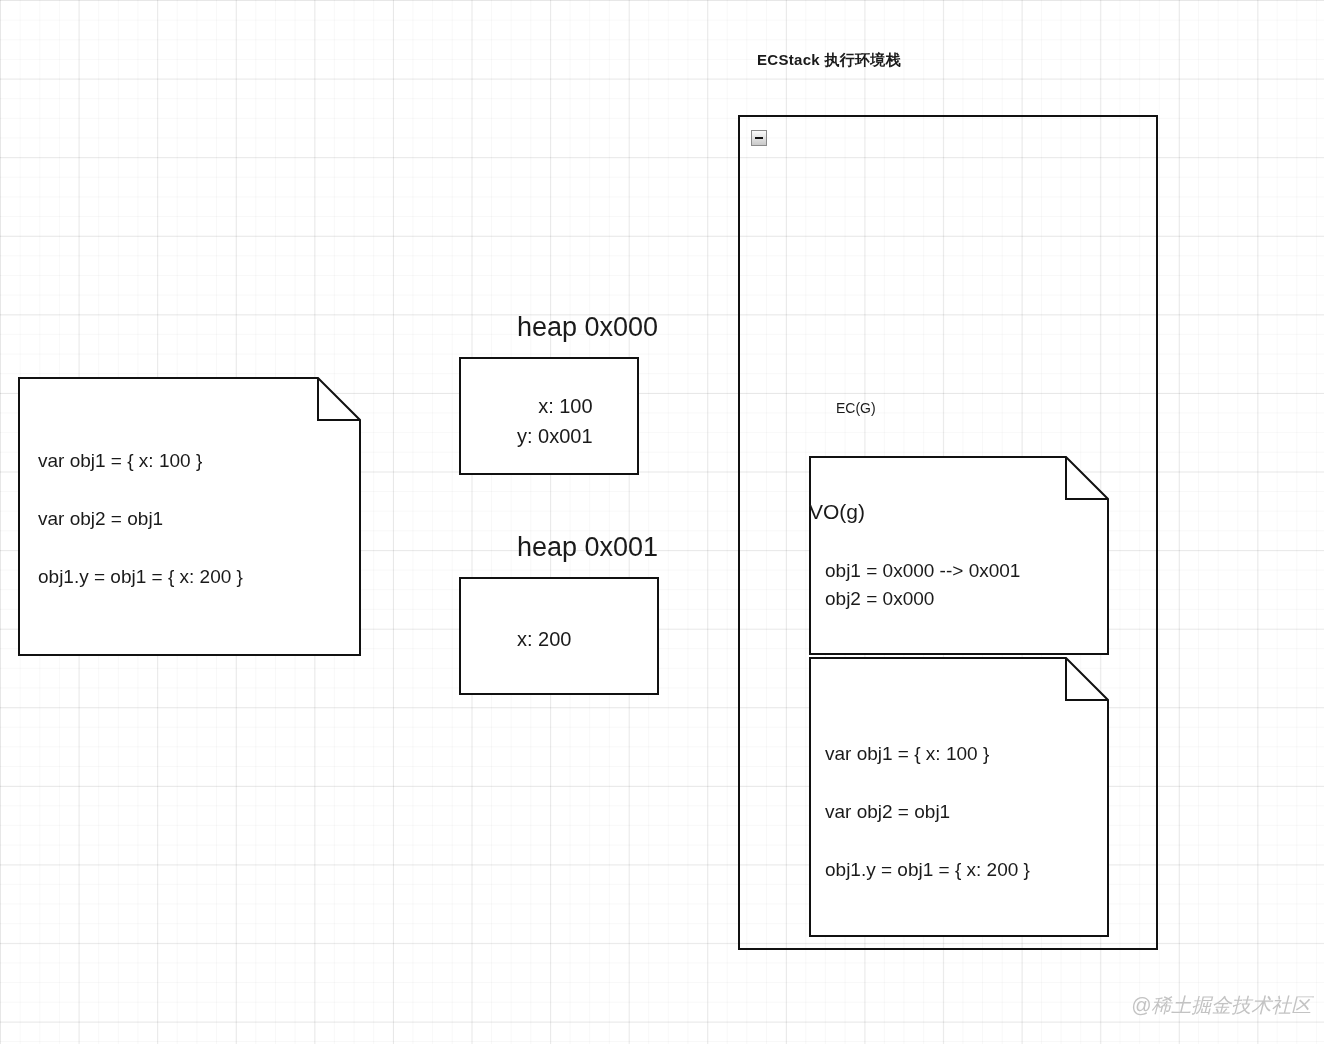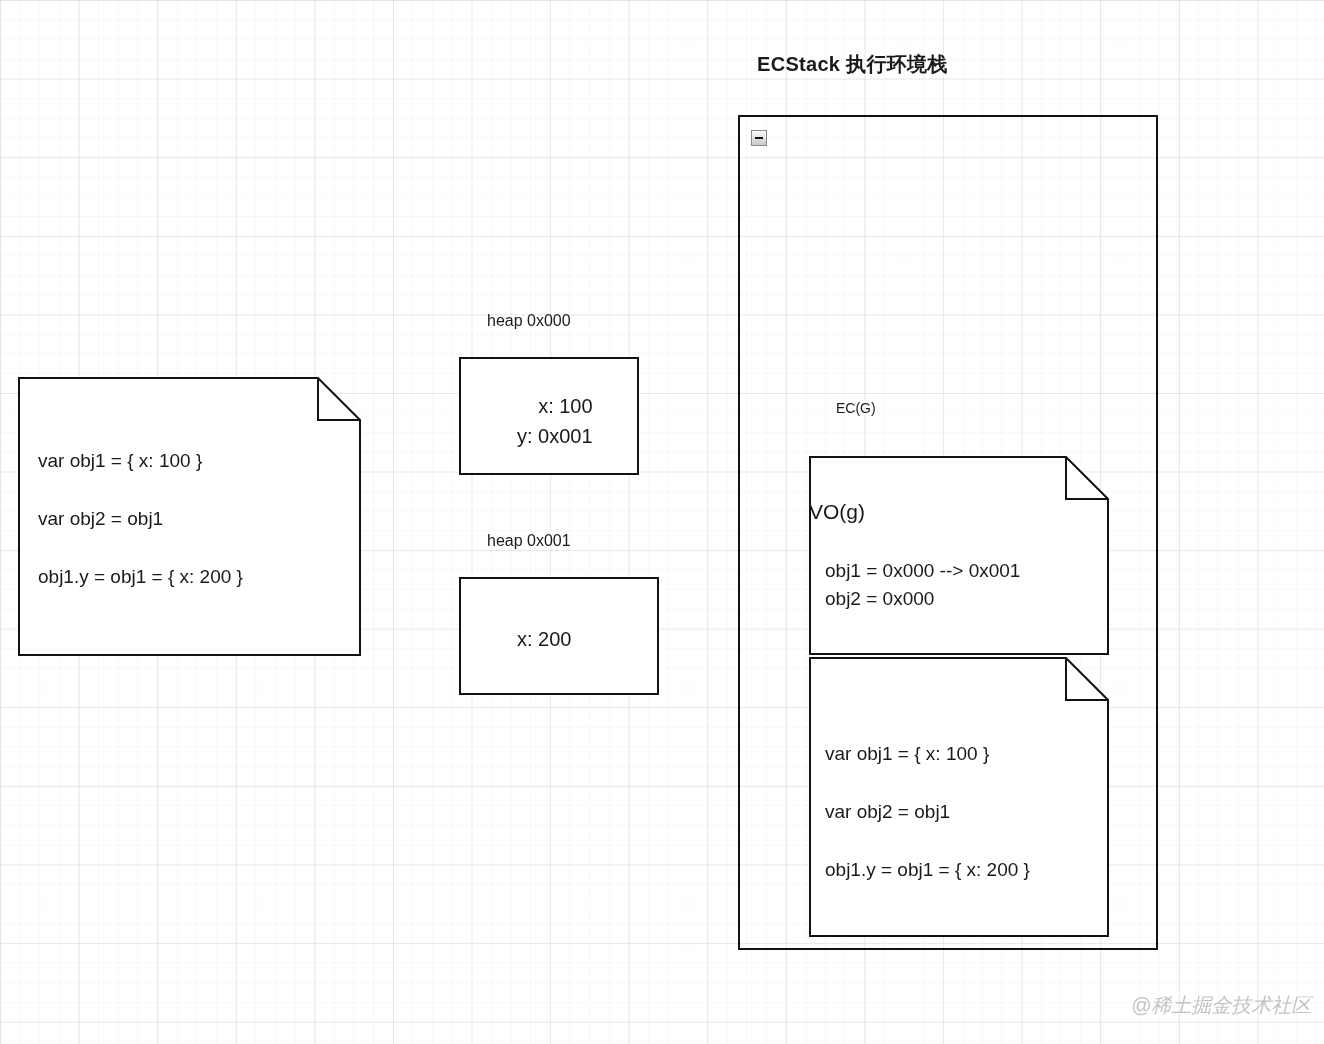--- a/index.html
+++ b/index.html
@@ -16,21 +16,21 @@
       linear-gradient(to bottom, rgba(0,0,0,0.07) 1px, transparent 1px),
       linear-gradient(to right, rgba(0,0,0,0.027) 1px, transparent 1px),
       linear-gradient(to bottom, rgba(0,0,0,0.027) 1px, transparent 1px);
     background-size: 78.6px 78.6px, 78.6px 78.6px, 19.65px 19.65px, 19.65px 19.65px;
     color: #1a1a1a;
   }
 
   .diagram-title {
     position: absolute;
     left: 757px; top: 51px;
-    font-size: 20px;
+    font-size: 15px;
     font-weight: bold;
     letter-spacing: 0.3px;
     white-space: nowrap;
   }
 
   
   .ecstack-box {
     position: absolute;
     left: 738px; top: 115px;
     width: 416px; height: 831px;
@@ -68,22 +68,23 @@
   .vo-note    { left: 809px; top: 456px; }
   .vo-title   { position: absolute; left: 0; top: 44px; font-size: 21px; white-space: nowrap; }
   .vo-lines   { position: absolute; left: 16px; top: 101px; font-size: 19px; line-height: 28px; white-space: nowrap; }
 
   .stack-code-note { left: 809px; top: 657px; }
   .stack-code-note .note-text { left: 16px; top: 86px; }
 
   
   .heap-label {
     position: absolute;
-    font-size: 16px;
+    font-size: 27px;
     white-space: nowrap;
+    margin-left: 30px;
   }
   .heap-label-1 { left: 487px; top: 312px; }
   .heap-label-2 { left: 487px; top: 532px; }
 
   .heap-box {
     position: absolute;
     width: 176px; height: 114px;
     border: 2px solid #111;
     background: #fff;
   }

